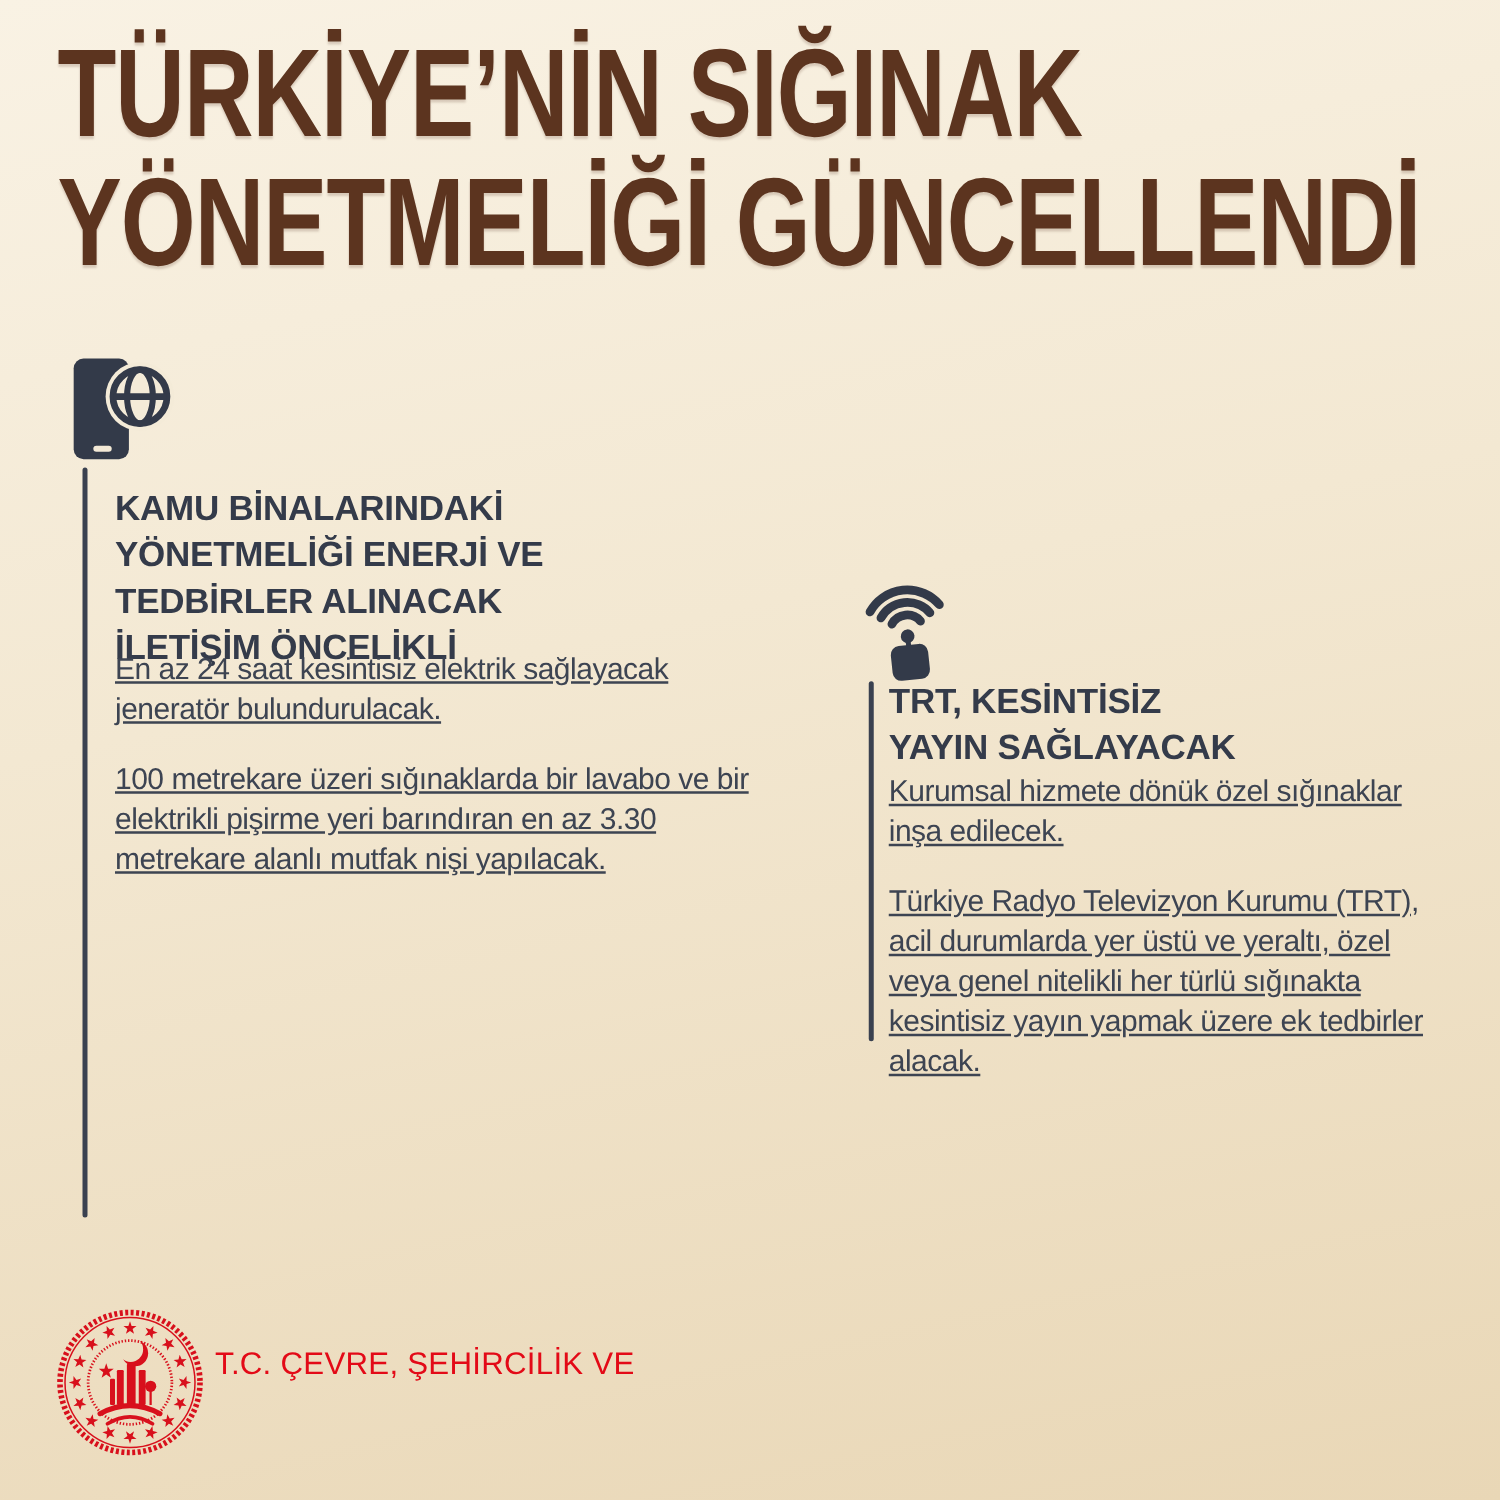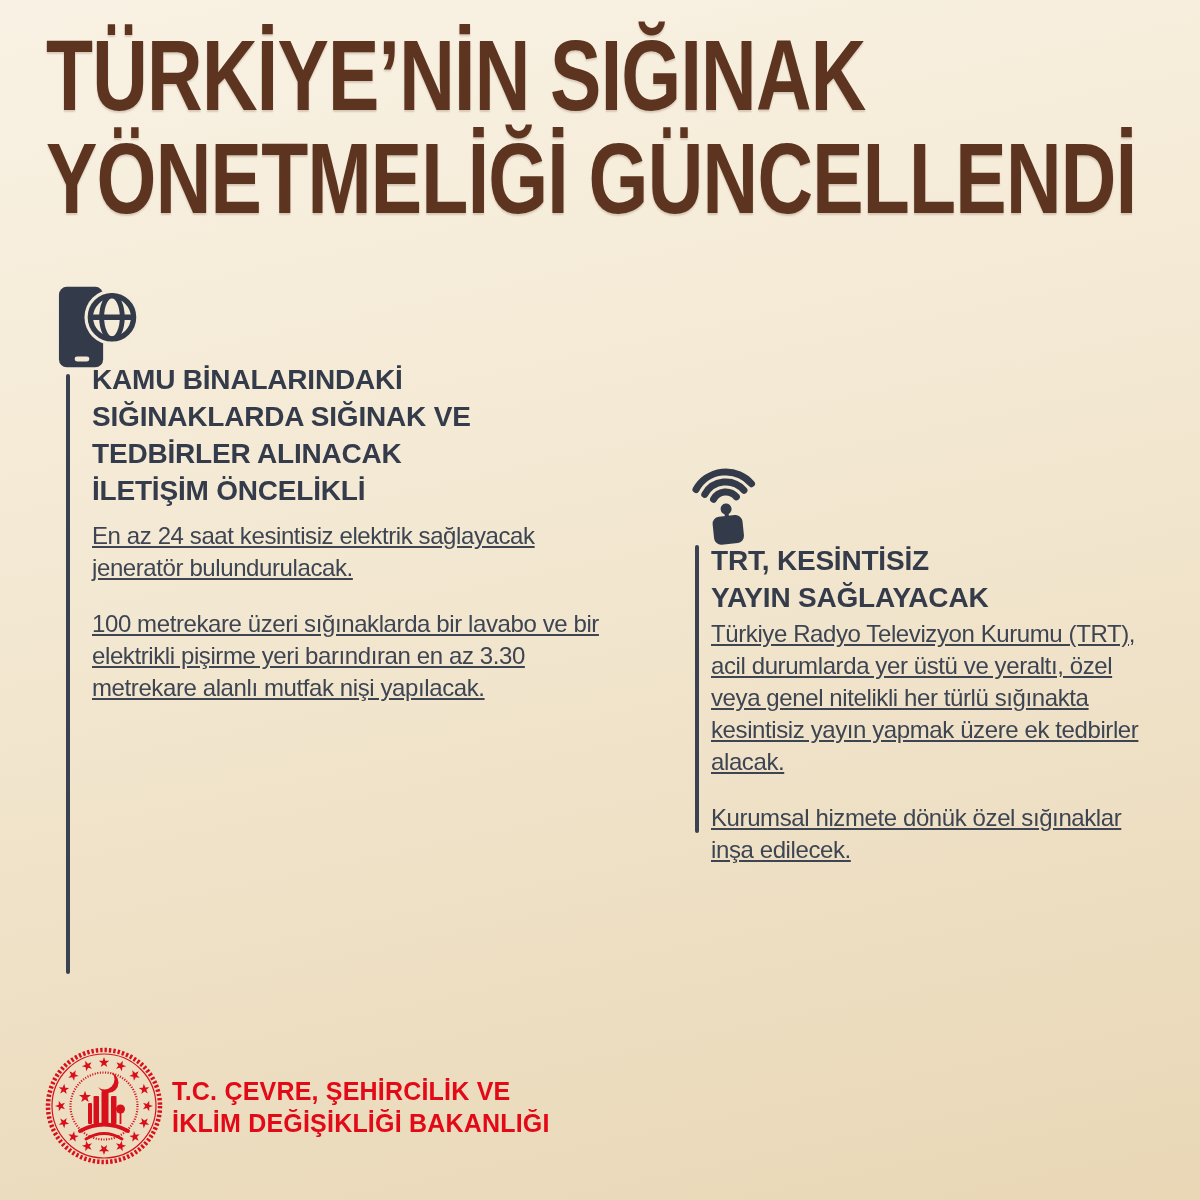--- a/index.html
+++ b/index.html
@@ -22,30 +22,30 @@
   .icon{position:absolute;}
   .icon-phone{left:56px;top:282px;width:108px;height:100px;}
   .icon-broadcast{left:686px;top:448px;width:90px;height:100px;}
   .vbar{position:absolute;width:4px;background:#3a4150;border-radius:2px;}
   .vbar-left{left:66px;top:374px;height:600px;}
   .vbar-right{left:695px;top:545px;height:288px;}
   .sec-heading{
     position:absolute;font-weight:bold;font-size:28px;line-height:37px;
     color:#343b4a;letter-spacing:-0.2px;
   }
-  .sec-heading-left{left:92px;top:361px;}
+  .sec-heading-left{left:92px;top:388px;}
   .sec-heading-right{left:711px;top:542px;}
   .paras{position:absolute;font-size:24px;line-height:32px;letter-spacing:-0.4px;color:#3d4452;text-decoration:underline;}
   .paras p{margin:0 0 24px 0;}
   .paras-left{left:92px;top:520px;width:508px;}
   .paras-right{left:711px;top:618px;width:448px;}
   .seal{position:absolute;left:44px;top:1046px;width:120px;height:120px;}
   .ministry{
     position:absolute;left:172px;top:1075px;
-    font-weight:bold;font-size:25px;line-height:32px;
+    font-weight:normal;font-size:25px;line-height:32px;
     color:#e30a17;letter-spacing:0.2px;
   }
 </style>
 </head>
 <body>
 
 <div class="canvas">
 
   <h1 class="title">
     <span>TÜRKİYE’NİN SIĞINAK</span>
@@ -60,21 +60,21 @@
       <circle cx="57" cy="35" r="22" fill="none" stroke="#333a49" stroke-width="5.5"></circle>
       <ellipse cx="57" cy="35" rx="10.5" ry="22" fill="none" stroke="#333a49" stroke-width="5"></ellipse>
       <path d="M35.5,35 H78.5" stroke="#333a49" stroke-width="5.5"></path>
     </svg>
   </div>
 
   <div class="vbar vbar-left"></div>
 
   <div class="sec-heading sec-heading-left">
     <div>KAMU BİNALARINDAKİ</div>
-    <div>SIĞINAKLARDA SIĞINAK VE</div>
+    <div>YÖNETMELİĞİ ENERJİ VE</div>
     <div>TEDBİRLER ALINACAK</div>
     <div>İLETİŞİM ÖNCELİKLİ</div>
   </div>
 
   <div class="paras paras-left">
     <p>En az 24 saat kesintisiz elektrik sağlayacak jeneratör bulundurulacak.</p>
     <p>100 metrekare üzeri sığınaklarda bir lavabo ve bir elektrikli pişirme yeri barındıran en az 3.30 metrekare alanlı mutfak nişi yapılacak.</p>
   </div>
 
   <div class="icon icon-broadcast">
@@ -93,22 +93,22 @@
   </div>
 
   <div class="vbar vbar-right"></div>
 
   <div class="sec-heading sec-heading-right">
     <div>TRT, KESİNTİSİZ</div>
     <div>YAYIN SAĞLAYACAK</div>
   </div>
 
   <div class="paras paras-right">
+    <p>Kurumsal hizmete dönük özel sığınaklar inşa edilecek.</p>
     <p>Türkiye Radyo Televizyon Kurumu (TRT), acil durumlarda yer üstü ve yeraltı, özel veya genel nitelikli her türlü sığınakta kesintisiz yayın yapmak üzere ek tedbirler alacak.</p>
-    <p>Kurumsal hizmete dönük özel sığınaklar inşa edilecek.</p>
   </div>
 
   <div class="seal">
     <svg width="120" height="120" viewBox="0 0 120 120" aria-hidden="true">
       <defs>
         <path id="sp" d="M0,-5.5 L1.29,-1.78 L5.23,-1.7 L2.09,0.68 L3.23,4.45 L0,2.2 L-3.23,4.45 L-2.09,0.68 L-5.23,-1.7 L-1.29,-1.78 Z" fill="#d8101c"></path>
         <mask id="cm">
           <rect x="0" y="0" width="120" height="120" fill="#fff"></rect>
           <circle cx="60.5" cy="33.5" r="10" fill="#000"></circle>
         </mask>
@@ -144,16 +144,15 @@
         <circle cx="76.5" cy="63" r="4.5"></circle>
         <rect x="75.6" y="66" width="1.8" height="12"></rect>
       </g>
       <path d="M36,85 Q60,72 84,85" fill="none" stroke="#d8101c" stroke-width="4" stroke-linecap="round"></path>
       <path d="M42,93 Q60,82 78,93" fill="none" stroke="#d8101c" stroke-width="3" stroke-linecap="round"></path>
     </svg>
   </div>
 
   <div class="ministry">
     <div>T.C. ÇEVRE, ŞEHİRCİLİK VE</div>
-    <div>İKLİM DEĞİŞİKLİĞİ BAKANLIĞI</div>
   </div>
 
 </div>
 
 </body></html>

